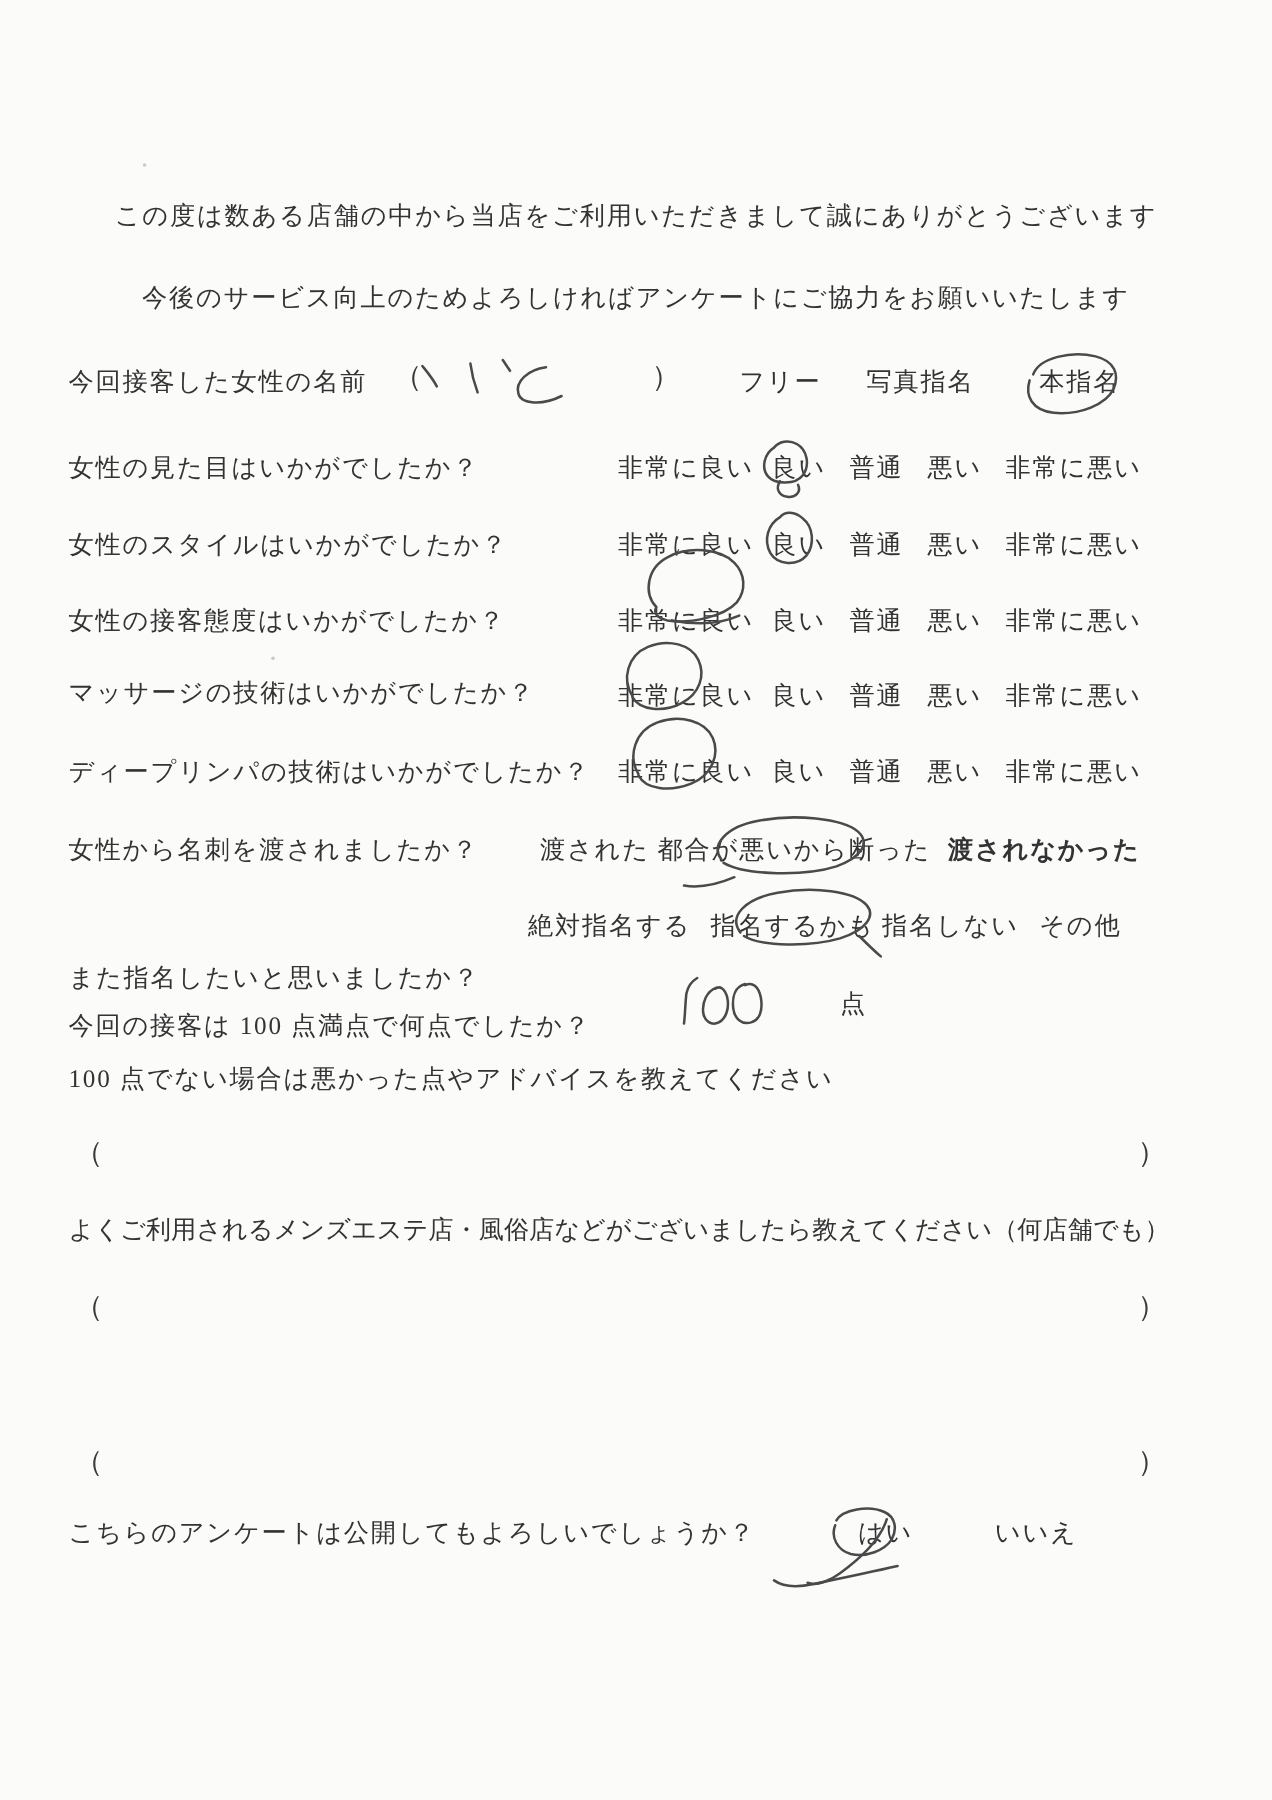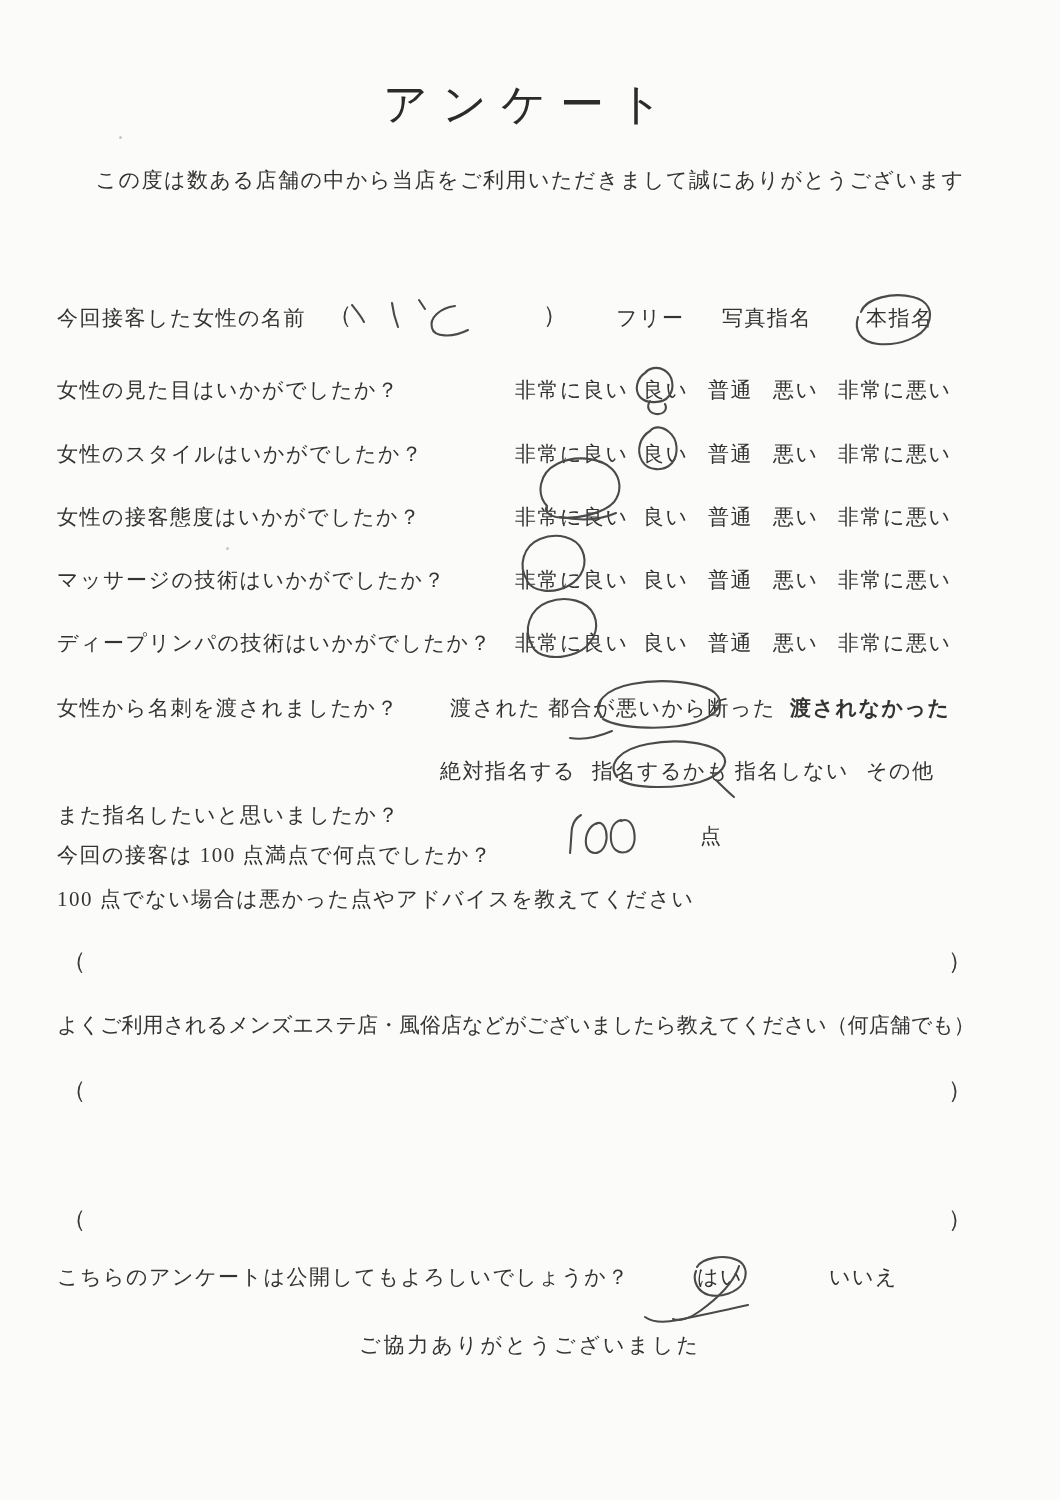--- a/index.html
+++ b/index.html
@@ -60,23 +60,23 @@
     width:3px;height:3px;
     border-radius:50%;
     background:#c9c9c4;
   }
 </style>
 <title>アンケート</title></head>
 <body>
 
 <div class="page">
 
-  <div class="title">アンケート</div>
 
   <div class="txt center" style="top:167px;">この度は数ある店舗の中から当店をご利用いただきまして誠にありがとうございます</div>
+  <div class="txt center" style="top:235px;">今後のサービス向上のためよろしければアンケートにご協力をお願いいたします</div>
 
   <div>
     <div class="txt" style="top:305px;left:57px;">今回接客した女性の名前</div>
     <div class="txt paren" style="top:302px;left:328px;">（</div>
     <div class="txt paren" style="top:302px;left:543px;">）</div>
     <div class="txt" style="top:305px;left:616px;">フリー</div>
     <div class="txt" style="top:305px;left:722px;">写真指名</div>
     <div class="txt" style="top:305px;left:866px;">本指名</div>
   </div>
 
@@ -101,21 +101,21 @@
   <div>
     <div class="txt" style="top:504px;left:57px;">女性の接客態度はいかがでしたか？</div>
     <div class="txt" style="top:504px;left:515px;">非常に良い</div>
     <div class="txt" style="top:504px;left:643px;">良い</div>
     <div class="txt" style="top:504px;left:708px;">普通</div>
     <div class="txt" style="top:504px;left:773px;">悪い</div>
     <div class="txt" style="top:504px;left:838px;">非常に悪い</div>
   </div>
 
   <div>
-    <div class="txt" style="top:567px;left:57px;">マッサージの技術はいかがでしたか？</div>
+    <div class="txt" style="top:567px;left:57px;font-family:Liberation Mono, monospace;">マッサージの技術はいかがでしたか？</div>
     <div class="txt" style="top:567px;left:515px;">非常に良い</div>
     <div class="txt" style="top:567px;left:643px;">良い</div>
     <div class="txt" style="top:567px;left:708px;">普通</div>
     <div class="txt" style="top:567px;left:773px;">悪い</div>
     <div class="txt" style="top:567px;left:838px;">非常に悪い</div>
   </div>
 
   <div>
     <div class="txt" style="top:630px;left:57px;">ディープリンパの技術はいかがでしたか？</div>
     <div class="txt" style="top:630px;left:515px;">非常に良い</div>
@@ -151,25 +151,24 @@
 
   <div class="txt tight" style="top:1012px;left:57px;letter-spacing:0;">よくご利用されるメンズエステ店・風俗店などがございましたら教えてください（何店舗でも）</div>
   <div class="txt paren" style="top:1077px;left:62px;">（</div>
   <div class="txt paren" style="top:1077px;left:948px;">）</div>
 
   <div class="txt paren" style="top:1206px;left:62px;">（</div>
   <div class="txt paren" style="top:1206px;left:948px;">）</div>
 
   <div>
     <div class="txt" style="top:1264px;left:57px;">こちらのアンケートは公開してもよろしいでしょうか？</div>
-    <div class="txt" style="top:1264px;left:697px;">はい</div>
+    <div class="txt" style="top:1264px;left:697px;padding-left:18px;">はい</div>
     <div class="txt" style="top:1264px;left:787px;margin-left:42px;">いいえ</div>
   </div>
 
-  <div class="txt center" style="top:1332px;letter-spacing:3px;">ご協力ありがとうございました</div>
 
   <div class="speckle" style="top:136px;left:119px;"></div>
   <div class="speckle" style="top:547px;left:226px;"></div>
 
   <svg class="ink-layer" viewBox="0 0 1060 1500" aria-hidden="true">
 
     <g>
       <path d="M352,305 C356,310 361,316 364,322"></path>
       <path d="M392,303 C393,311 395,319 398,327"></path>
       <path d="M419,300 C421,303 423,306 425,309"></path>

